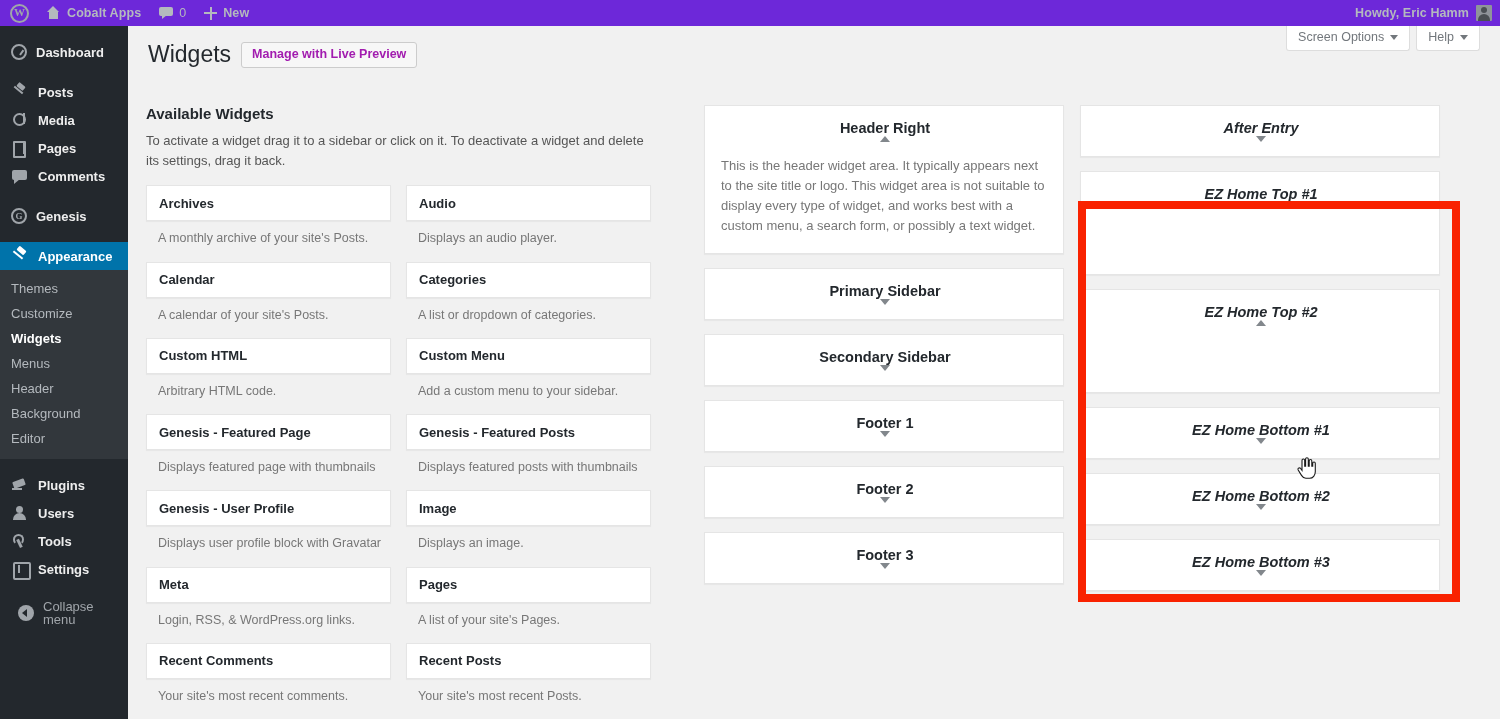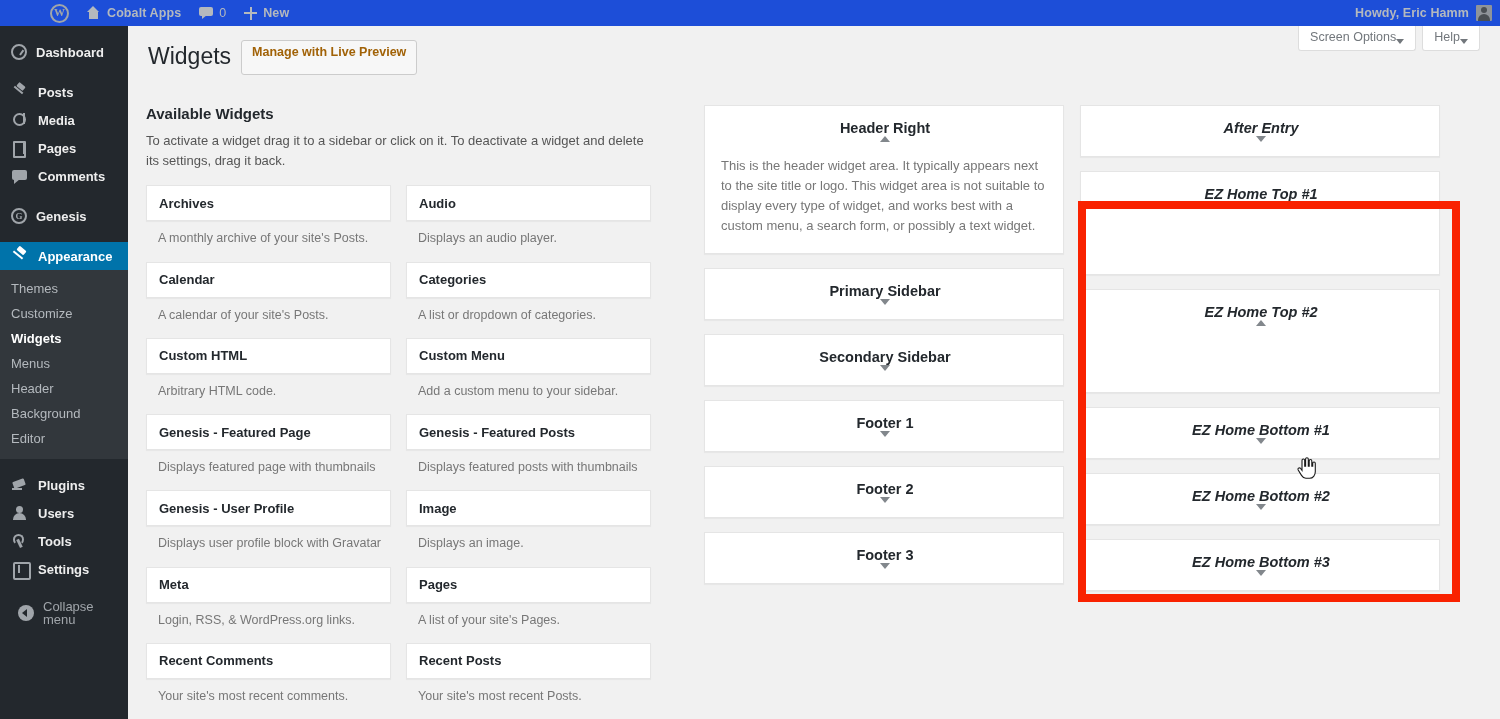--- a/index.html
+++ b/index.html
@@ -8,26 +8,25 @@
     overflow: hidden;
     font-family: "Liberation Sans", sans-serif;
     background: #f1f1f1;
     color: #444;
   }
 
   
   #adminbar {
     position: absolute; top: 0; left: 0;
     width: 1500px; height: 26px;
-    background: #1d4ed8;
+    background: #6d28d9;
     color: #b4b9be;
     font-size: 12.5px;
     display: flex; align-items: center;
     z-index: 50;
-    padding-left: 40px;
   }
   .ab-item {
     display: flex; align-items: center; gap: 6px;
     height: 26px; padding: 0 9px;
     color: #b4b9be; white-space: nowrap;
   }
   .ab-item.logo { padding: 0 8px 0 10px; }
   .ab-spacer { flex: 1; }
   .ab-right { display: flex; align-items: center; padding-right: 8px; }
   .ab-name { color: #b4b9be; font-size: 12.5px; font-weight: 600; letter-spacing: .1px;}
@@ -148,41 +147,41 @@
   }
   .screen-meta-links {
     position: absolute; top: 0px; right: 20px;
     display: flex; gap: 6px;
   }
   .meta-link {
     background: #fff; border: 1px solid #ddd; border-top: none;
     border-radius: 0 0 3px 3px;
     font-size: 12.5px; color: #72777c;
     padding: 5px 11px 6px 11px;
-    display:flex; align-items:flex-end; 
+    display:flex; align-items:center; gap:6px;
     line-height: 1;
   }
   .caret-down {
     width:0;height:0;border-left:4px solid transparent;border-right:4px solid transparent;
     border-top:5px solid #72777c; display:inline-block;
   }
 
   .page-head {
     position: absolute; top: 14px; left: 20px;
     display: flex; align-items: center; gap: 10px;
   }
   h1.page-title {
     font-size: 23px; font-weight: 400; color: #23282d;
     line-height: 1.3;
   }
   .btn-live-preview {
     background: #f7f7f7; border: 1px solid #ccc;
-    border-radius: 3px; color: #a16207;
+    border-radius: 3px; color: #a21caf;
     font-size: 12.5px; font-weight: 600;
-    padding: 5px 10px 14px 10px;
+    padding: 5px 10px 6px 10px;
     line-height: 1.1;
   }
 
   .widgets-holder {
     position: absolute; top: 57px; left: 0;
     width: 1372px; height: 636px;
   }
 
   
   .avail {

